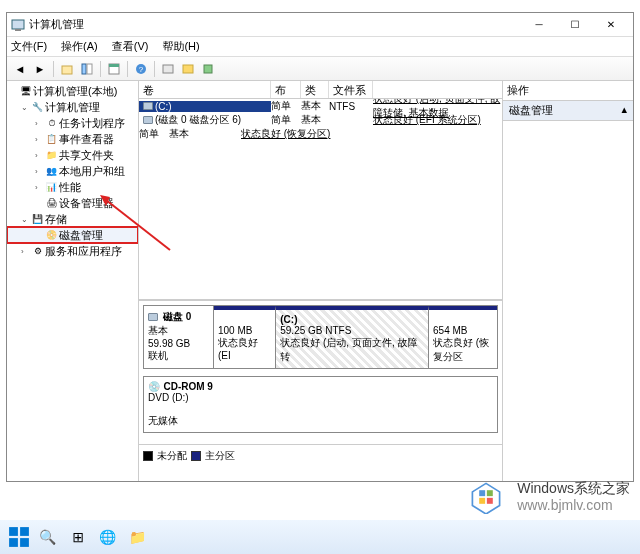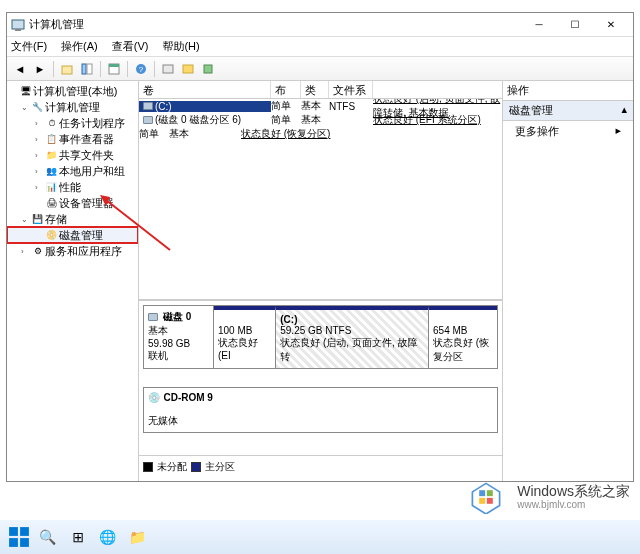--- a/index.html
+++ b/index.html
@@ -38,21 +38,21 @@
 .vol-row .c1 { width: 132px; padding-left: 4px; display:flex; align-items:center; }
 .vol-row .c2 { width: 30px; }
 .vol-row .c3 { width: 28px; }
 .vol-row .c4 { width: 44px; }
 .vol-row .c5 { flex: 1; text-decoration: underline; }
 .vol-row.sel .c1 { background: #1a3f8f; color: #fff; }
 
 .vol-header .h1{width:132px;} .vol-header .h2{width:30px;} .vol-header .h3{width:28px;} .vol-header .h4{width:44px;} .vol-header .h5{flex:1;}
 
 .disk-area { border-top: 2px solid #ccc; padding: 4px; font-size: 10px; }
-.disk-block { border: 1px solid #888; margin-bottom: 18px; display: flex; }
+.disk-block { border: 1px solid #888; margin-bottom: 7px; display: flex; }
 .disk-left { width: 70px; border-right: 1px solid #888; padding: 4px; }
 .disk-left b { font-weight: bold; }
 .disk-parts { flex: 1; display: flex; }
 .part { border-right: 1px solid #888; padding: 4px; border-top: 4px solid #1a237e; overflow:hidden; }
 .part:last-child { border-right: none; }
 .part.c { background: repeating-linear-gradient(45deg,#e8e8e8,#e8e8e8 3px,#fff 3px,#fff 6px); }
 
 .legend { font-size: 10px; padding: 4px; border-top:1px solid #ccc; display:flex; align-items:center; gap:4px;}
 .legend .sw { width:10px; height:10px; border:1px solid #333; display:inline-block; }
 .legend .sw.u { background:#000; }
@@ -65,21 +65,21 @@
 
 .arrow { position: absolute; left: 100px; top: 180px; pointer-events:none; }
 
 .taskbar { position: absolute; bottom: 0; left: 0; right: 0; height: 34px; background: linear-gradient(#eef6ff,#dce9f8); display: flex; align-items: center; padding: 0 8px; gap: 6px; }
 .taskbar .start { width: 22px; height: 22px; }
 .taskbar .tb-icon { width: 24px; height: 24px; display:flex; align-items:center; justify-content:center; font-size:14px; }
 
 .watermark { position: absolute; right: 10px; bottom: 40px; display: flex; align-items: center; gap: 14px; opacity: 0.95; pointer-events:none; }
 .watermark .logo { width: 34px; height: 34px; }
 .watermark .txt { font-size: 14px; color: #333; line-height:1.1; }
-.watermark .url { font-size: 10px; color: #888; }
+.watermark .url { font-size: 14px; color: #888; }
 
 .disk-ic{display:inline-block;width:10px;height:8px;background:#bcd;border:1px solid #789;border-radius:1px;margin-right:2px;}
 </style>
 </head>
 <body>
 
 <div class="window">
   <div class="titlebar">
     <span class="icon">
       <svg width="14" height="14">
@@ -271,43 +271,40 @@
             </div>
           </div>
         </div>
 
         <div class="disk-block">
           <div class="disk-left" style="width:100%;border-right:none;">
             <div style="display:flex;align-items:center;gap:3px;">
                 <span>💿</span>
                 <b>CD-ROM 9</b>
               </div>
+            <div>DVD (D:)</div>
             <div>&nbsp;</div>
             <div>无媒体</div>
           </div>
         </div>
       </div>
 
       <div class="legend">
         <span class="sw u"></span>
         <span>未分配</span>
         <span class="sw p"></span>
         <span>主分区</span>
       </div>
     </div>
 
     <div class="actions">
       <div class="hdr">操作</div>
       <div class="sub">
           <span>磁盘管理</span>
           <span>▴</span>
-        </div>
-      <div class="item">
-          <span>更多操作</span>
-          <span>▸</span>
         </div>
     </div>
   </div>
 </div>
 
 <svg class="arrow" width="80" height="80">
   <line x1="70" y1="70" x2="6" y2="20" stroke="#d22" stroke-width="2"></line>
   <polygon points="0,15 10,17 6,26" fill="#d22"></polygon>
 </svg>
 

